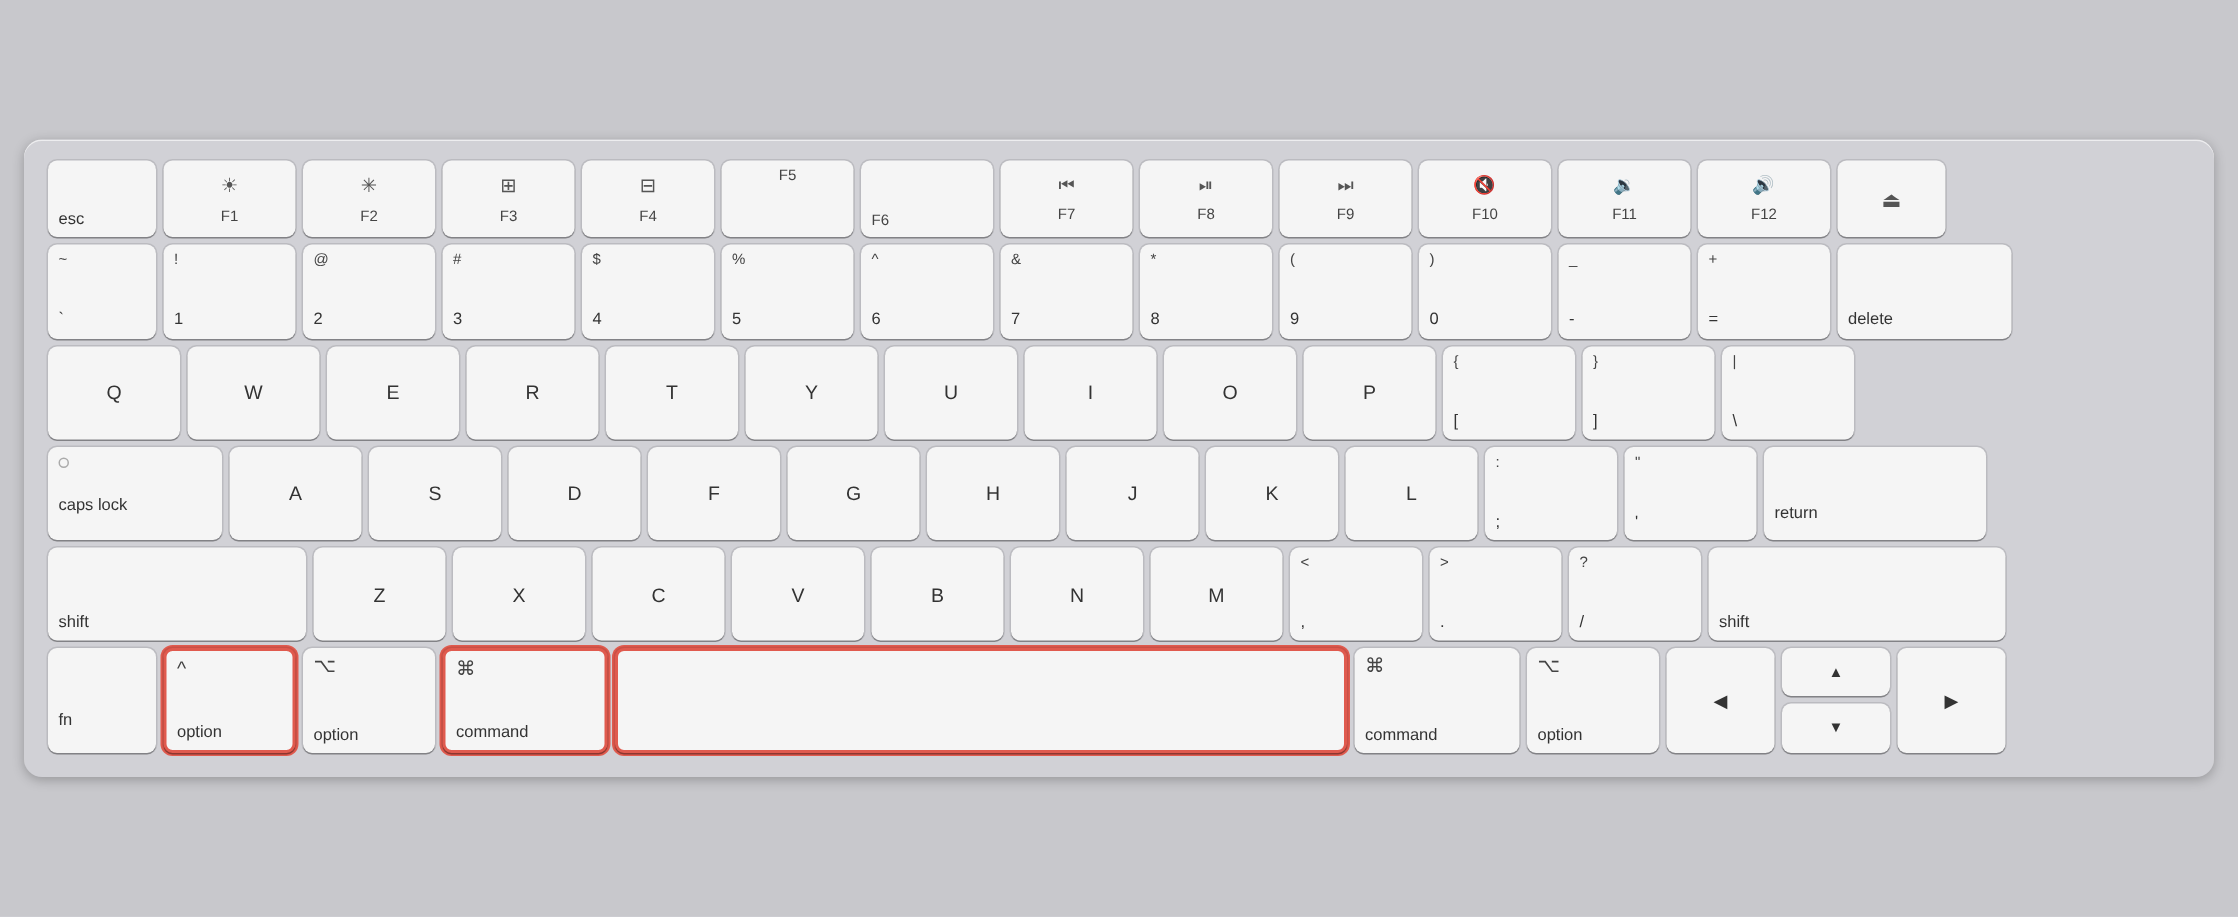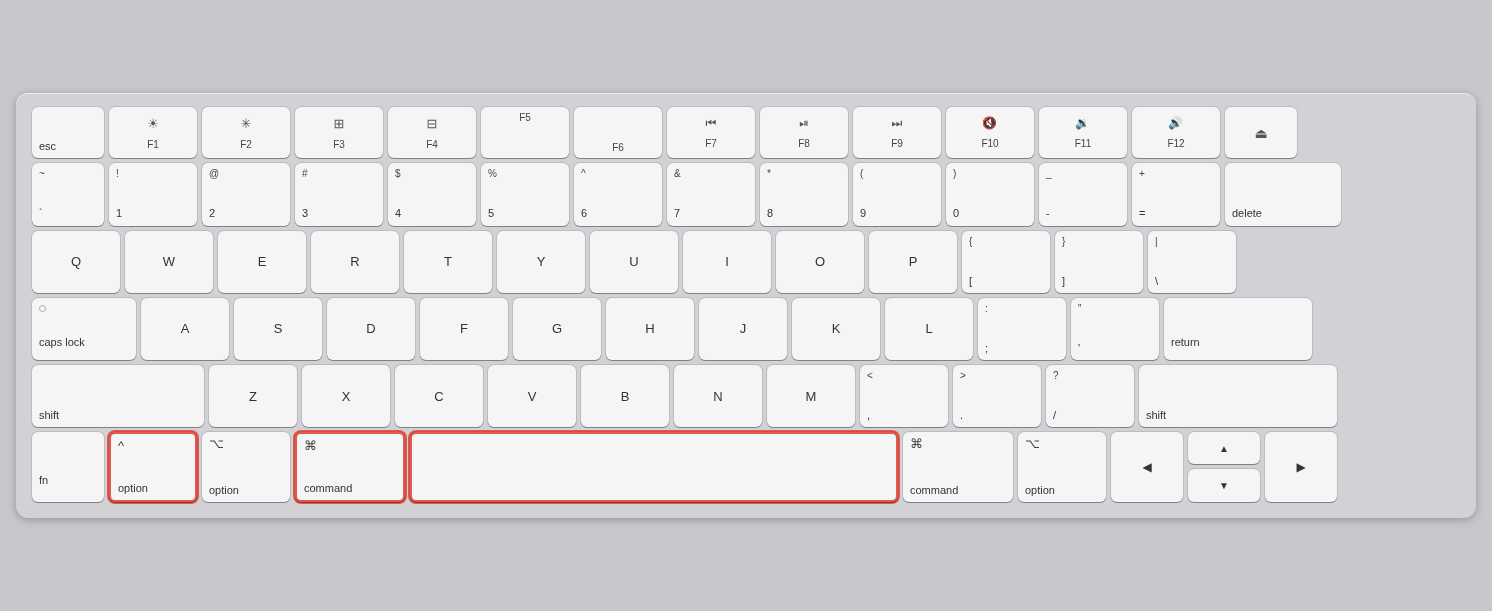--- a/index.html
+++ b/index.html
@@ -103,21 +103,21 @@
       <span class="key-icon">⊞</span>
       <span class="single-label" style="margin:0; font-size:10px;">F3</span>
     </div>
     <div class="key key-fn-row" style="width:88px; align-items:center; justify-content:space-around; flex-direction:column;">
       <span class="key-icon">⊟</span>
       <span class="single-label" style="margin:0; font-size:10px;">F4</span>
     </div>
     <div class="key key-fn-row" style="width:88px; align-items:center; ">
       <span class="single-label" style="margin:0; font-size:10px;">F5</span>
     </div>
-    <div class="key key-fn-row" style="width:88px; align-items:center; justify-content:flex-end;">
+    <div class="key key-fn-row" style="width:88px; justify-content:flex-end;">
       <span class="single-label" style="margin:0; font-size:10px;">F6</span>
     </div>
     <div class="key key-fn-row" style="width:88px; align-items:center; justify-content:space-around; flex-direction:column;">
       <span class="key-icon" style="font-size:12px;">⏮</span>
       <span class="single-label" style="margin:0; font-size:10px;">F7</span>
     </div>
     <div class="key key-fn-row" style="width:88px; align-items:center; justify-content:space-around; flex-direction:column;">
       <span class="key-icon" style="font-size:12px;">⏯</span>
       <span class="single-label" style="margin:0; font-size:10px;">F8</span>
     </div>
@@ -239,21 +239,21 @@
       <span class="top-label">}</span>
       <span class="bottom-label">]</span>
     </div>
     <div class="key" style="width:88px;">
       <span class="top-label">|</span>
       <span class="bottom-label">\</span>
     </div>
   </div>
 
   <div class="row">
-    <div class="key" style="width:104px; justify-content:center; align-items:flex-start; position:relative;">
+    <div class="key" style="width:116px; justify-content:flex-start; align-items:flex-start; position:relative;">
       <div style="position:absolute; top:7px; left:7px; width:7px; height:7px; border-radius:50%; border:1px solid #aaa;"></div>
       <span class="bottom-label">caps lock</span>
     </div>
     <div class="key" style="width:88px; align-items:center; justify-content:center;">
         <span class="center-label">A</span>
       </div>
     <div class="key" style="width:88px; align-items:center; justify-content:center;">
         <span class="center-label">S</span>
       </div>
     <div class="key" style="width:88px; align-items:center; justify-content:center;">

